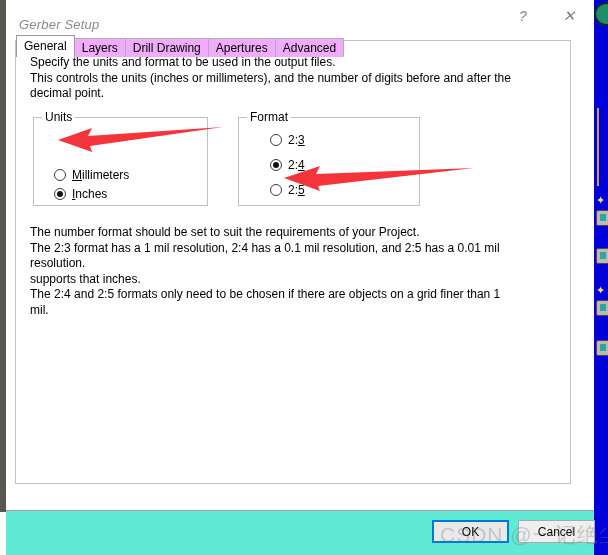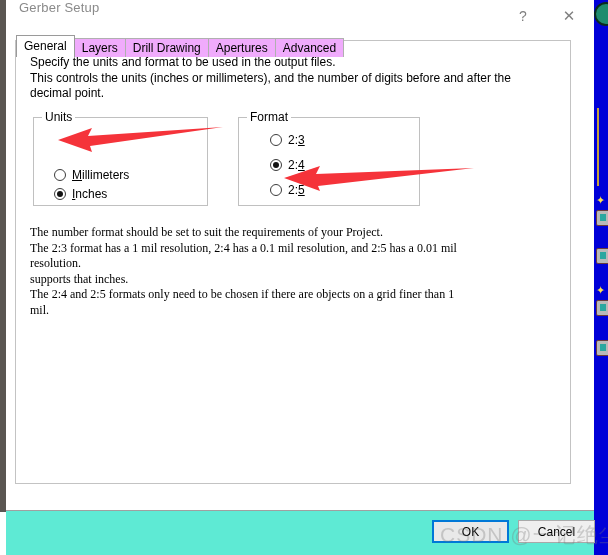--- a/index.html
+++ b/index.html
@@ -93,21 +93,22 @@
     background: #ffffff;
     box-sizing: border-box;
   }
 
   
   #titlebar {
     position: relative;
     height: 32px;
     background: #ffffff;
     display: flex;
-    align-items: flex-start;
+    align-items: flex-end;
+    font-style: italic;
   }
   #window-title {
     padding-left: 13px;
     font-size: 13px;
     color: #8a8a8a;
     letter-spacing: 0.2px;
   }
   .title-btn {
     position: absolute;
     top: 0;
@@ -174,21 +175,21 @@
 
   .desc-block {
     position: absolute;
     left: 14px;
     font-size: 12px;
     line-height: 15.5px;
     color: #000;
     width: 520px;
   }
   #desc-top    { top: 14px; }
-  #desc-bottom { top: 184px; font-family: Liberation Serif, serif; }
+  #desc-bottom { top: 184px; }
   .desc-block div { white-space: pre-wrap; }
 
   
   .groupbox {
     position: absolute;
     border: 1px solid #c0c0c0;
     box-sizing: border-box;
   }
   .groupbox > .gb-title {
     position: absolute;

